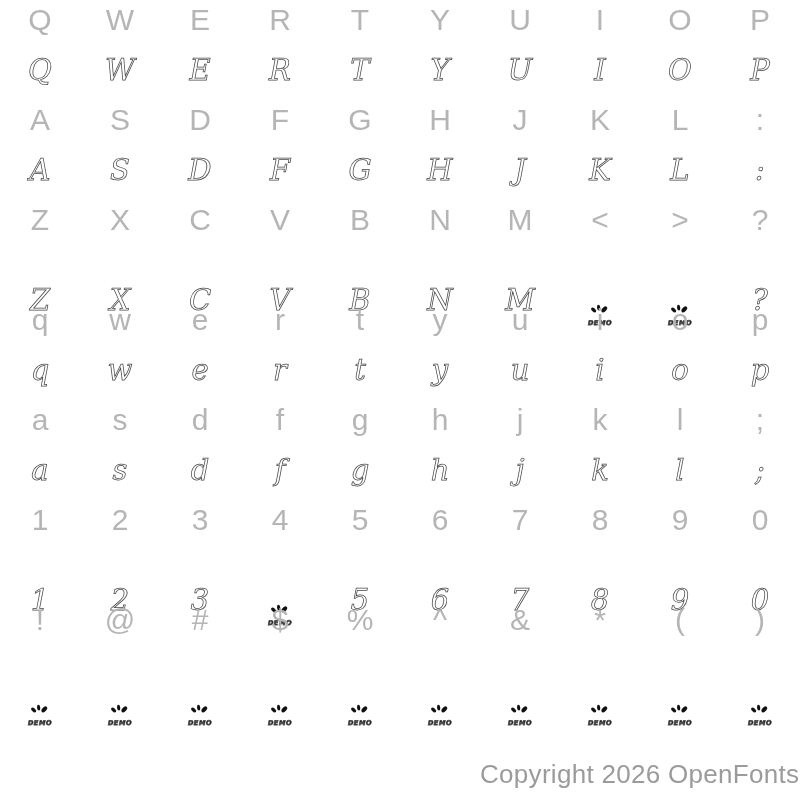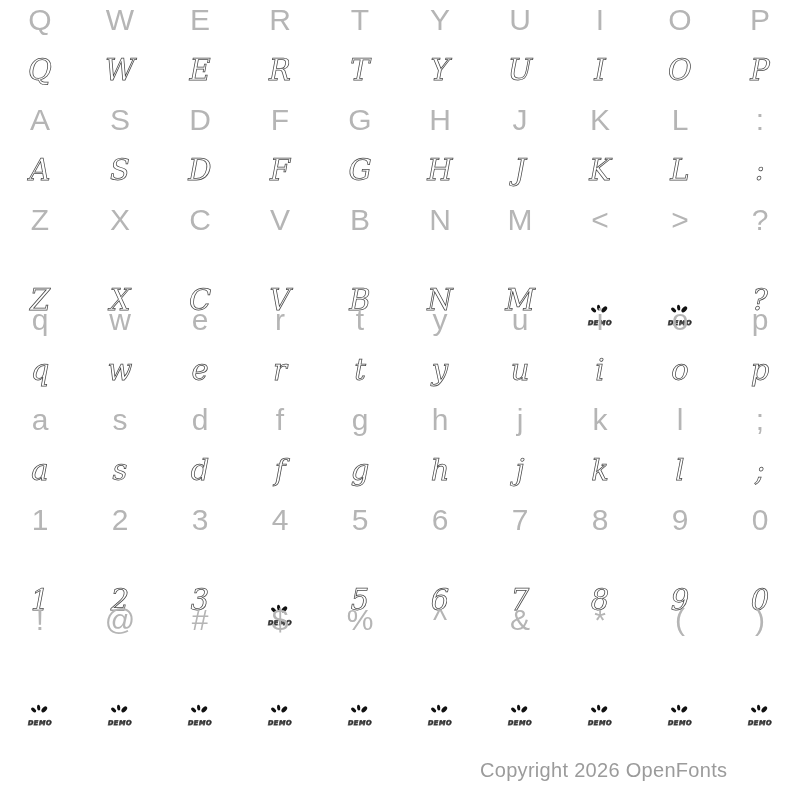--- a/index.html
+++ b/index.html
@@ -70,21 +70,21 @@
     font-weight: 700;
     letter-spacing: 0.6px;
     color: #111111;
     line-height: 1;
   }
   .footer {
     position: absolute;
     top: 759px;
     left: 480px;
     font-family: "Liberation Sans", "DejaVu Sans", sans-serif;
-    font-size: 20px;
+    font-size: 26px;
     color: #9b9b9b;
     letter-spacing: 0.3px;
     white-space: pre;
   }
 </style>
 </head>
 <body>
 
 <div class="stage">
   <div class="grid">

